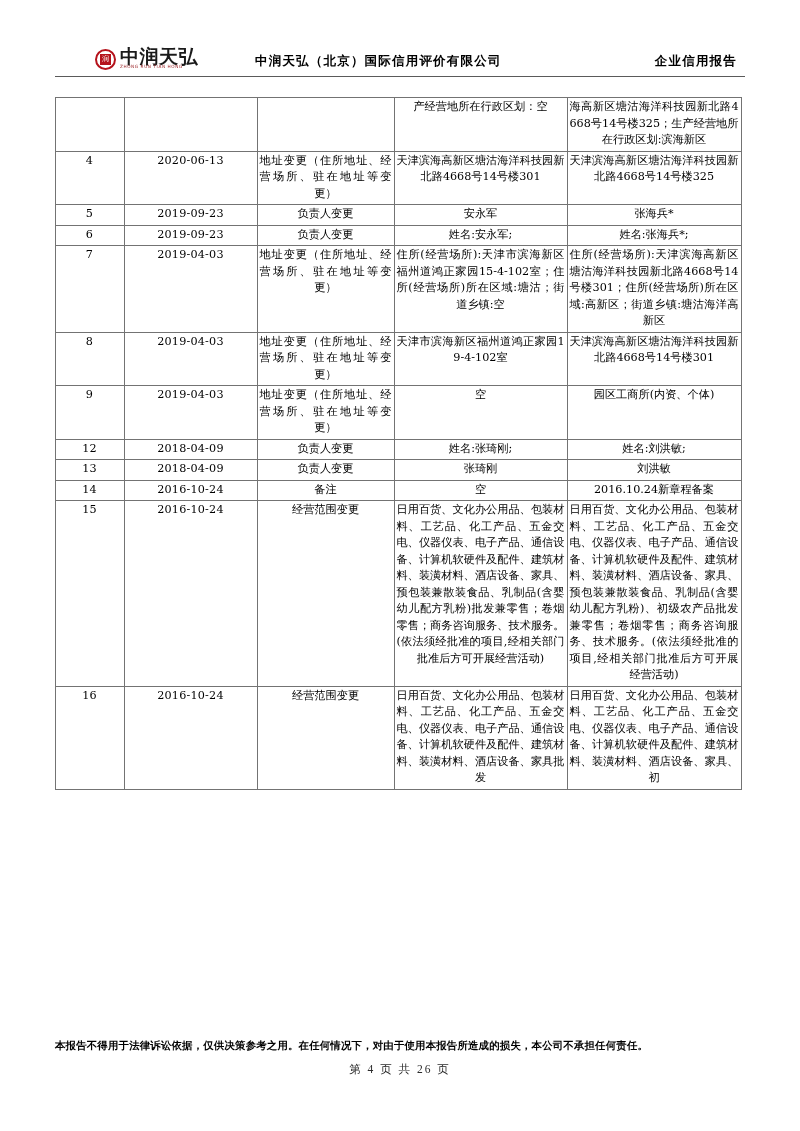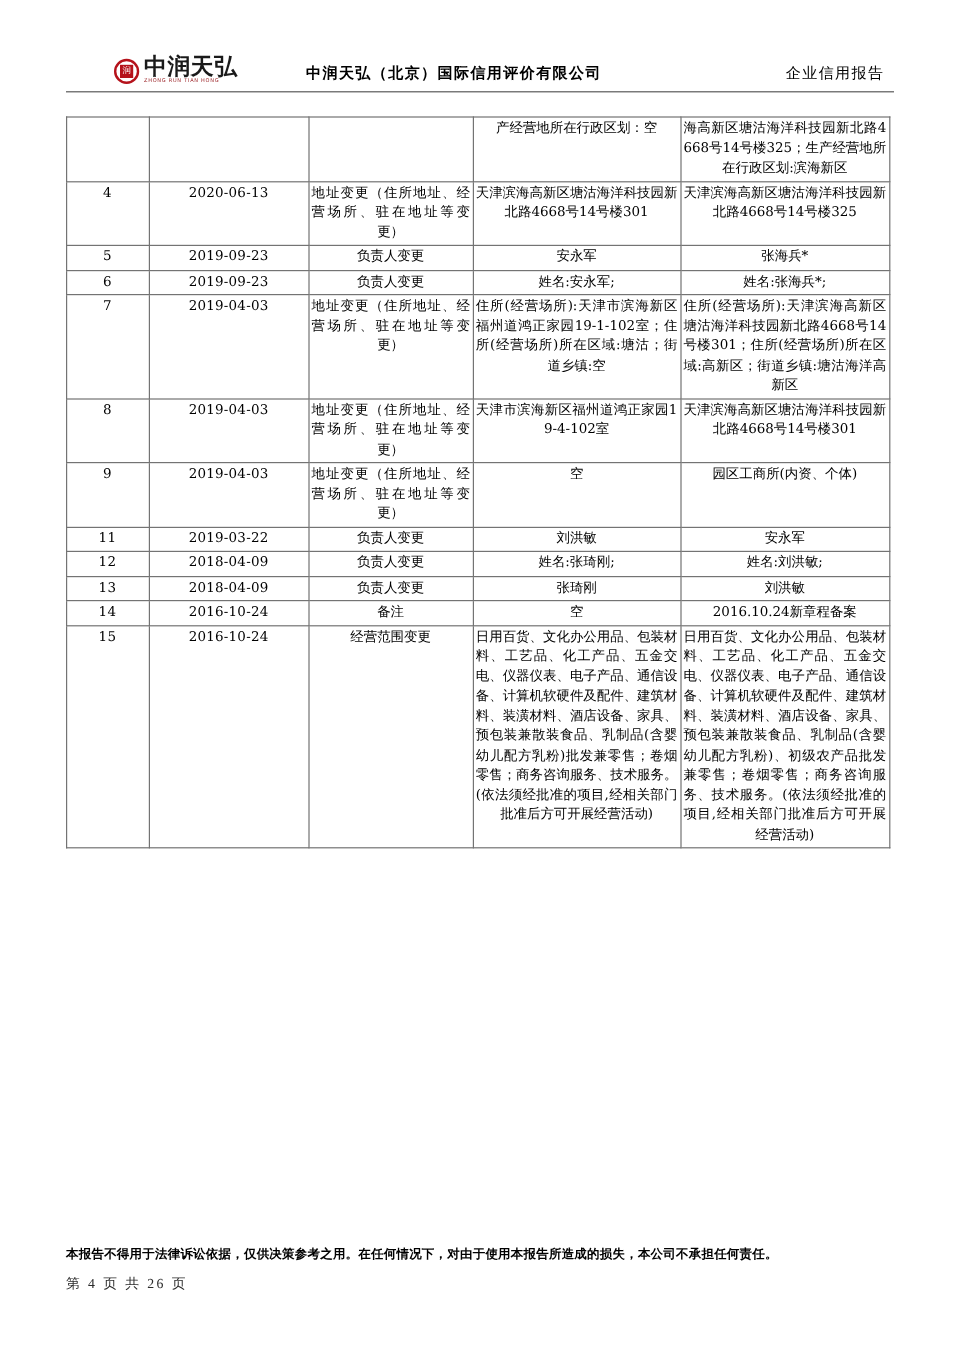--- a/index.html
+++ b/index.html
@@ -94,21 +94,21 @@
   }
   .header-title-main {
     font-family: "DejaVu Serif", "Liberation Serif", serif;
     font-weight: bold;
     font-size: 12.5px;
     letter-spacing: 1.2px;
     margin-left: 200px;
   }
   .header-title-right {
     font-family: "DejaVu Serif", "Liberation Serif", serif;
-    font-weight: normal;
+    font-weight: bold;
     font-size: 12.5px;
     letter-spacing: 1.2px;
     margin-left: auto;
     margin-right: 8px;
   }
   .header-rule {
     border: 0;
     border-top: 1.3px solid #5a5a5a;
     margin: 0 0 0 0;
     width: 100%;
@@ -162,21 +162,21 @@
   .footer-note {
     font-family: "DejaVu Serif", "Liberation Serif", serif;
     font-weight: bold;
     font-size: 10.4px;
     line-height: 19px;
     letter-spacing: 0.2px;
     text-align: left;
     margin: 0;
   }
   .footer-page {
-    text-align: left;
+    text-align: center;
     font-family: "Liberation Serif", "DejaVu Serif", serif;
     font-size: 11.5px;
     letter-spacing: 2px;
     margin-top: 7px;
     color: #2b2b2b;
   }
 </style>
 </head>
 <body>
 
@@ -247,21 +247,21 @@
           <td class="c-after">姓名:张海兵*;</td>
         </tr>
 
         <tr>
           <td class="c-no num">7</td>
           <td class="c-date date">2019-04-03</td>
           <td class="c-item justify">
               <span class="cell-txt">地址变更（住所地址、经营场所、驻在地址等变更）</span>
             </td>
           <td class="c-before justify">
-              <span class="cell-txt">住所(经营场所):天津市滨海新区福州道鸿正家园19-1-102室；住所(经营场所)所在区域:塘沽；街道乡镇:空</span>
+              <span class="cell-txt">住所(经营场所):天津市滨海新区福州道鸿正家园15-4-102室；住所(经营场所)所在区域:塘沽；街道乡镇:空</span>
             </td>
           <td class="c-after justify">
               <span class="cell-txt">住所(经营场所):天津滨海高新区塘沽海洋科技园新北路4668号14号楼301；住所(经营场所)所在区域:高新区；街道乡镇:塘沽海洋高新区</span>
             </td>
         </tr>
 
         <tr>
           <td class="c-no num">8</td>
           <td class="c-date date">2019-04-03</td>
           <td class="c-item justify">
@@ -279,27 +279,20 @@
           <td class="c-no num">9</td>
           <td class="c-date date">2019-04-03</td>
           <td class="c-item justify">
               <span class="cell-txt">地址变更（住所地址、经营场所、驻在地址等变更）</span>
             </td>
           <td class="c-before">空</td>
           <td class="c-after">园区工商所(内资、个体)</td>
         </tr>
 
 
-        <tr>
-          <td class="c-no num">11</td>
-          <td class="c-date date">2019-03-22</td>
-          <td class="c-item">负责人变更</td>
-          <td class="c-before">刘洪敏</td>
-          <td class="c-after">安永军</td>
-        </tr>
 
         <tr>
           <td class="c-no num">12</td>
           <td class="c-date date">2018-04-09</td>
           <td class="c-item">负责人变更</td>
           <td class="c-before">姓名:张琦刚;</td>
           <td class="c-after">姓名:刘洪敏;</td>
         </tr>
 
         <tr>
@@ -323,20 +316,31 @@
           <td class="c-date date">2016-10-24</td>
           <td class="c-item">经营范围变更</td>
           <td class="c-before justify">
               <span class="cell-txt">日用百货、文化办公用品、包装材料、工艺品、化工产品、五金交电、仪器仪表、电子产品、通信设备、计算机软硬件及配件、建筑材料、装潢材料、酒店设备、家具、预包装兼散装食品、乳制品(含婴幼儿配方乳粉)批发兼零售；卷烟零售；商务咨询服务、技术服务。(依法须经批准的项目,经相关部门批准后方可开展经营活动)</span>
             </td>
           <td class="c-after justify">
               <span class="cell-txt">日用百货、文化办公用品、包装材料、工艺品、化工产品、五金交电、仪器仪表、电子产品、通信设备、计算机软硬件及配件、建筑材料、装潢材料、酒店设备、家具、预包装兼散装食品、乳制品(含婴幼儿配方乳粉)、初级农产品批发兼零售；卷烟零售；商务咨询服务、技术服务。(依法须经批准的项目,经相关部门批准后方可开展经营活动)</span>
             </td>
         </tr>
 
+        <tr>
+          <td class="c-no num">16</td>
+          <td class="c-date date">2016-10-24</td>
+          <td class="c-item">经营范围变更</td>
+          <td class="c-before justify">
+              <span class="cell-txt">日用百货、文化办公用品、包装材料、工艺品、化工产品、五金交电、仪器仪表、电子产品、通信设备、计算机软硬件及配件、建筑材料、装潢材料、酒店设备、家具批发</span>
+            </td>
+          <td class="c-after justify">
+              <span class="cell-txt">日用百货、文化办公用品、包装材料、工艺品、化工产品、五金交电、仪器仪表、电子产品、通信设备、计算机软硬件及配件、建筑材料、装潢材料、酒店设备、家具、初</span>
+            </td>
+        </tr>
 
       </tbody>
     </table>
   </div>
 
   <div class="footer">
     <p class="footer-note">本报告不得用于法律诉讼依据，仅供决策参考之用。在任何情况下，对由于使用本报告所造成的损失，本公司不承担任何责任。</p>
     <div class="footer-page">第 4 页 共 26 页</div>
   </div>
 

